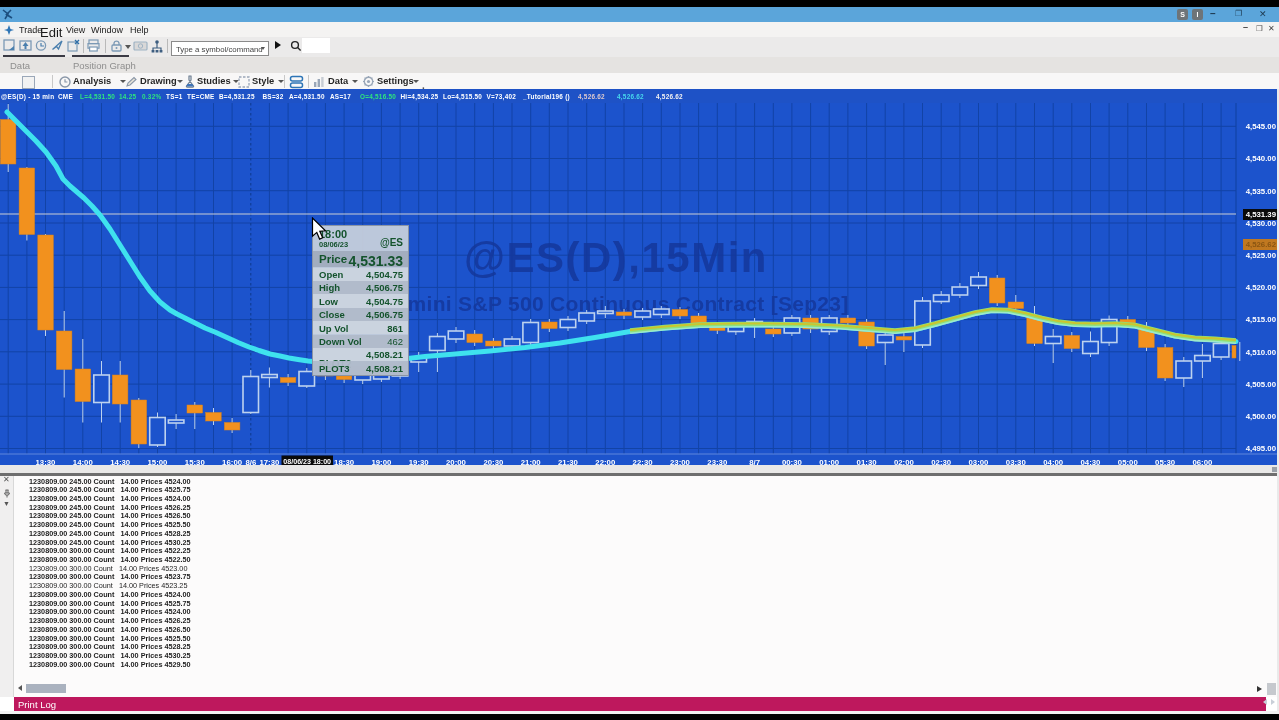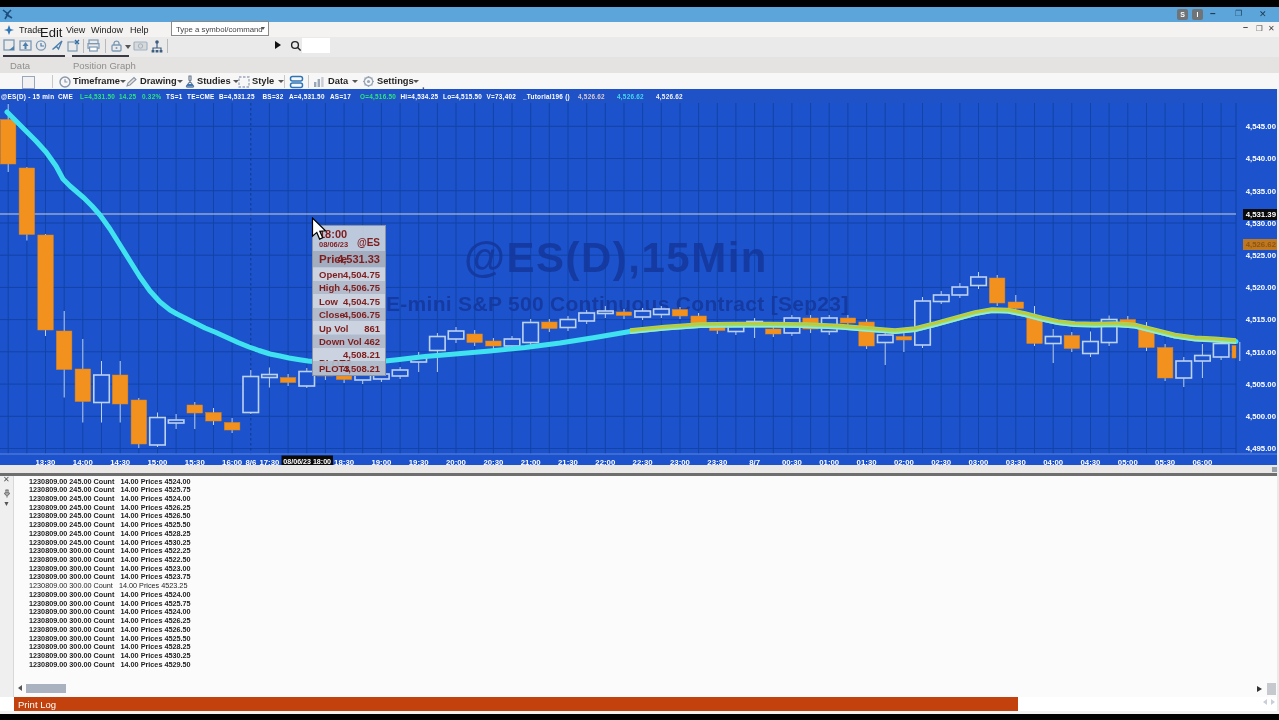--- a/index.html
+++ b/index.html
@@ -66,21 +66,21 @@
     <circle cx="7.5" cy="6" r="2.2" fill="none" stroke="#9FB3C4" stroke-width="1"></circle>
   </svg>
 <svg width="14" height="14" viewBox="0 0 14 14" style="position:absolute;left:150px;top:39px">
     <path d="M7 2 V7 M3 12 V9 H11 V12 M7 7 V9" stroke="#3E5E80" stroke-width="1.2" fill="none"></path>
     <circle cx="7" cy="3" r="1.8" fill="#3E5E80"></circle>
     <rect x="1.6" y="11" width="2.8" height="2.5" fill="#3E5E80"></rect>
     <rect x="9.6" y="11" width="2.8" height="2.5" fill="#3E5E80"></rect>
     <rect x="5.6" y="11" width="2.8" height="2.5" fill="#3E5E80"></rect>
   </svg>
 <div style="position:absolute;left:167px;top:39px;width:1px;height:14px;background:#B9B9B9"></div>
-<div style="position:absolute;left:171px;top:21px;width:98px;height:15px;background:#FFFFFF;border:1px solid #8A8A8A;box-sizing:border-box;overflow:hidden">
+<div style="position:absolute;left:171px;top:41px;width:98px;height:15px;background:#FFFFFF;border:1px solid #8A8A8A;box-sizing:border-box;overflow:hidden">
     <span style="position:absolute;left:4px;top:2.5px;font-size:7.8px;color:#444;white-space:nowrap">Type a symbol/command</span>
     <span style="position:absolute;right:3px;top:5px;width:0;height:0;border-left:2.5px solid transparent;border-right:2.5px solid transparent;border-top:3.5px solid #555"></span>
   </div>
 <div style="position:absolute;left:275px;top:41px;width:0;height:0;border-top:4.5px solid transparent;border-bottom:4.5px solid transparent;border-left:6px solid #111"></div>
 <svg width="12" height="12" viewBox="0 0 12 12" style="position:absolute;left:290px;top:40px">
     <circle cx="5" cy="5" r="3.4" fill="none" stroke="#222" stroke-width="1.4"></circle>
     <path d="M7.6 7.6 L10.6 10.6" stroke="#222" stroke-width="1.4"></path>
   </svg>
 <div style="position:absolute;left:302px;top:38px;width:28px;height:14.5px;background:#FFFFFF"></div>
 <div style="position:absolute;left:3px;top:54.5px;width:62px;height:2px;background:#3A3A44"></div>
@@ -89,21 +89,21 @@
   <span style="position:absolute;left:10px;top:3px;font-size:9.5px;color:#8E8E8E">Data</span>
   <span style="position:absolute;left:73px;top:3px;font-size:9.5px;color:#8E8E8E">Position Graph</span>
 </div>
 <div class="abs" style="left:0;top:73px;width:1279px;height:16px;background:#F8F7F7;border-bottom:1px solid #E0E0E0"></div>
 <div style="position:absolute;left:22px;top:76px;width:11px;height:11px;border:1.4px solid #9AA7B8;background:#F2F2F2"></div>
 <div style="position:absolute;left:52px;top:75px;width:1px;height:13px;background:#C8C8C8"></div>
 <svg width="12" height="12" viewBox="0 0 12 12" style="position:absolute;left:59px;top:76px">
     <circle cx="6" cy="6" r="5" fill="none" stroke="#8A97A8" stroke-width="1.4"></circle>
     <path d="M6 3.2 V6 H8.4" stroke="#8A97A8" stroke-width="1.2" fill="none"></path>
   </svg>
-<span style="position:absolute;left:73px;top:76px;font-size:9.3px;font-weight:bold;color:#262626">Timeframe</span>
+<span style="position:absolute;left:73px;top:76px;font-size:9.3px;font-weight:bold;color:#262626">Analysis</span>
 <span style="position:absolute;left:119.5px;top:80px;width:0;height:0;border-left:3px solid transparent;border-right:3px solid transparent;border-top:3.8px solid #555"></span>
 <svg width="13" height="12" viewBox="0 0 13 12" style="position:absolute;left:125px;top:76px">
     <path d="M2 10 L3 7 L9 1.5 L11 3.5 L5 9 Z" fill="#E8E4D8" stroke="#8A97A8" stroke-width="1.1"></path>
   </svg>
 <span style="position:absolute;left:140px;top:76px;font-size:9.3px;font-weight:bold;color:#262626">Drawing</span>
 <span style="position:absolute;left:177px;top:80px;width:0;height:0;border-left:3px solid transparent;border-right:3px solid transparent;border-top:3.8px solid #555"></span>
 <svg width="12" height="13" viewBox="0 0 12 13" style="position:absolute;left:184px;top:75px">
     <path d="M4.5 1 H7.5 M5 1 V5 L9.5 11 a0.8 0.8 0 0 1 -0.7 1.2 H3.2 a0.8 0.8 0 0 1 -0.7 -1.2 L7 5 V1" fill="none" stroke="#6B7C90" stroke-width="1.2"></path>
     <path d="M3.6 9 H8.4 L9.3 10.5 a0.5 0.5 0 0 1 -0.5 0.9 H3.2 a0.5 0.5 0 0 1 -0.5 -0.9 Z" fill="#3E74B8"></path>
   </svg>
@@ -280,27 +280,27 @@
 <text x="1276" y="322.4" text-anchor="end" font-family="Liberation Sans, sans-serif" font-size="7.8" font-weight="bold" fill="#FFFFFF">4,515.00</text>
 <text x="1276" y="354.6" text-anchor="end" font-family="Liberation Sans, sans-serif" font-size="7.8" font-weight="bold" fill="#FFFFFF">4,510.00</text>
 <text x="1276" y="386.9" text-anchor="end" font-family="Liberation Sans, sans-serif" font-size="7.8" font-weight="bold" fill="#FFFFFF">4,505.00</text>
 <text x="1276" y="419.1" text-anchor="end" font-family="Liberation Sans, sans-serif" font-size="7.8" font-weight="bold" fill="#FFFFFF">4,500.00</text>
 <text x="1276" y="451.3" text-anchor="end" font-family="Liberation Sans, sans-serif" font-size="7.8" font-weight="bold" fill="#FFFFFF">4,495.00</text>
 <rect x="1243" y="209" width="36" height="11" fill="#0A0A0A"></rect>
 <text x="1276" y="217.3" text-anchor="end" font-family="Liberation Sans, sans-serif" font-size="7.8" font-weight="bold" fill="#FFFFFF">4,531.39</text>
 <rect x="1243" y="239" width="36" height="11" fill="#C07820"></rect>
 <text x="1276" y="247.3" text-anchor="end" font-family="Liberation Sans, sans-serif" font-size="7.8" font-weight="bold" fill="#8A5512">4,526.62</text>
 </svg>
-<div style="position:absolute;left:312px;top:225px;width:74px;height:151px;background:rgba(199,207,220,0.94);border:1px solid #8a94a4;box-sizing:border-box;font-family:'Liberation Sans',sans-serif;color:#7f1d1d">
+<div style="position:absolute;left:312px;top:225px;width:97px;height:151px;background:rgba(199,207,220,0.94);border:1px solid #8a94a4;box-sizing:border-box;font-family:'Liberation Sans',sans-serif;color:#14532d">
 <div style="position:absolute;left:6px;top:2px;font-size:11px;font-weight:bold">18:00</div>
 <div style="position:absolute;left:6px;top:14px;font-size:7.5px;font-weight:bold">08/06/23</div>
 <div style="position:absolute;right:5px;top:11px;font-size:10px;font-weight:bold">@ES</div>
 <div style="position:absolute;left:0;top:25px;width:100%;height:16px;background:rgba(160,172,190,0.95)">
       <span style="position:absolute;left:6px;top:1.5px;font-size:11.5px;font-weight:bold">Price</span>
-      <span style="position:absolute;right:5px;top:1.5px;font-size:11px;font-weight:bold">4,531.33</span>
+      <span style="position:absolute;right:5px;top:1.5px;font-size:14px;font-weight:bold">4,531.33</span>
     </div>
 <div style="position:absolute;left:0;top:41.5px;width:100%;height:13.4px;background:rgba(203,211,223,0.94)">
       <span style="position:absolute;left:6px;top:1.6px;font-size:9.5px;font-weight:bold">Open</span>
       <span style="position:absolute;right:5px;top:1.6px;font-size:9.5px;font-weight:bold">4,504.75</span>
     </div>
 <div style="position:absolute;left:0;top:54.9px;width:100%;height:13.4px;background:rgba(176,186,202,0.95)">
       <span style="position:absolute;left:6px;top:1.6px;font-size:9.5px;font-weight:bold">High</span>
       <span style="position:absolute;right:5px;top:1.6px;font-size:9.5px;font-weight:bold">4,506.75</span>
     </div>
 <div style="position:absolute;left:0;top:68.3px;width:100%;height:13.4px;background:rgba(203,211,223,0.94)">
@@ -310,21 +310,21 @@
 <div style="position:absolute;left:0;top:81.7px;width:100%;height:13.4px;background:rgba(176,186,202,0.95)">
       <span style="position:absolute;left:6px;top:1.6px;font-size:9.5px;font-weight:bold">Close</span>
       <span style="position:absolute;right:5px;top:1.6px;font-size:9.5px;font-weight:bold">4,506.75</span>
     </div>
 <div style="position:absolute;left:0;top:95.1px;width:100%;height:13.4px;background:rgba(203,211,223,0.94)">
       <span style="position:absolute;left:6px;top:1.6px;font-size:9.5px;font-weight:bold">Up Vol</span>
       <span style="position:absolute;right:5px;top:1.6px;font-size:9.5px;font-weight:bold">861</span>
     </div>
 <div style="position:absolute;left:0;top:108.5px;width:100%;height:13.4px;background:rgba(176,186,202,0.95)">
       <span style="position:absolute;left:6px;top:1.6px;font-size:9.5px;font-weight:bold">Down Vol</span>
-      <span style="position:absolute;right:5px;top:1.6px;font-size:9.5px;font-weight:bold">462</span>
+      <span style="position:absolute;right:5px;top:1.6px;font-size:9.5px;font-weight:normal">462</span>
     </div>
 <div style="position:absolute;left:0;top:121.9px;width:100%;height:13.4px;background:rgba(203,211,223,0.94)">
       <span style="position:absolute;left:6px;top:11px;font-size:10px;font-weight:bold">PLOT2</span>
       <span style="position:absolute;right:5px;top:1.6px;font-size:9.5px;font-weight:bold">4,508.21</span>
     </div>
 <div style="position:absolute;left:0;top:135.3px;width:100%;height:13.4px;background:rgba(176,186,202,0.95)">
       <span style="position:absolute;left:6px;top:1.6px;font-size:9.5px;font-weight:bold">PLOT3</span>
       <span style="position:absolute;right:5px;top:1.6px;font-size:9.5px;font-weight:bold">4,508.21</span>
     </div>
 </div>
@@ -344,35 +344,35 @@
 <div style="position:absolute;left:29px;top:476.5px;font-size:7.25px;font-weight:bold;color:#1d1d1d;white-space:pre">1230809.00 245.00 Count   14.00 Prices 4524.00</div>
 <div style="position:absolute;left:29px;top:485.2px;font-size:7.25px;font-weight:bold;color:#1d1d1d;white-space:pre">1230809.00 245.00 Count   14.00 Prices 4525.75</div>
 <div style="position:absolute;left:29px;top:493.9px;font-size:7.25px;font-weight:bold;color:#1d1d1d;white-space:pre">1230809.00 245.00 Count   14.00 Prices 4524.00</div>
 <div style="position:absolute;left:29px;top:502.7px;font-size:7.25px;font-weight:bold;color:#1d1d1d;white-space:pre">1230809.00 245.00 Count   14.00 Prices 4526.25</div>
 <div style="position:absolute;left:29px;top:511.4px;font-size:7.25px;font-weight:bold;color:#1d1d1d;white-space:pre">1230809.00 245.00 Count   14.00 Prices 4526.50</div>
 <div style="position:absolute;left:29px;top:520.1px;font-size:7.25px;font-weight:bold;color:#1d1d1d;white-space:pre">1230809.00 245.00 Count   14.00 Prices 4525.50</div>
 <div style="position:absolute;left:29px;top:528.8px;font-size:7.25px;font-weight:bold;color:#1d1d1d;white-space:pre">1230809.00 245.00 Count   14.00 Prices 4528.25</div>
 <div style="position:absolute;left:29px;top:537.5px;font-size:7.25px;font-weight:bold;color:#1d1d1d;white-space:pre">1230809.00 245.00 Count   14.00 Prices 4530.25</div>
 <div style="position:absolute;left:29px;top:546.3px;font-size:7.25px;font-weight:bold;color:#1d1d1d;white-space:pre">1230809.00 300.00 Count   14.00 Prices 4522.25</div>
 <div style="position:absolute;left:29px;top:555.0px;font-size:7.25px;font-weight:bold;color:#1d1d1d;white-space:pre">1230809.00 300.00 Count   14.00 Prices 4522.50</div>
-<div style="position:absolute;left:29px;top:563.7px;font-size:7.25px;font-weight:bold;color:#1d1d1d;white-space:pre">1230809.00 300.00 Count   14.00 Prices 4523.00</div>
+<div style="position:absolute;left:29px;top:563.7px;font-size:7.25px;font-weight:normal;color:#1d1d1d;white-space:pre">1230809.00 300.00 Count   14.00 Prices 4523.00</div>
 <div style="position:absolute;left:29px;top:572.4px;font-size:7.25px;font-weight:bold;color:#1d1d1d;white-space:pre">1230809.00 300.00 Count   14.00 Prices 4523.75</div>
 <div style="position:absolute;left:29px;top:581.1px;font-size:7.25px;font-weight:normal;color:#1d1d1d;white-space:pre">1230809.00 300.00 Count   14.00 Prices 4523.25</div>
 <div style="position:absolute;left:29px;top:589.9px;font-size:7.25px;font-weight:bold;color:#1d1d1d;white-space:pre">1230809.00 300.00 Count   14.00 Prices 4524.00</div>
 <div style="position:absolute;left:29px;top:598.6px;font-size:7.25px;font-weight:bold;color:#1d1d1d;white-space:pre">1230809.00 300.00 Count   14.00 Prices 4525.75</div>
 <div style="position:absolute;left:29px;top:607.3px;font-size:7.25px;font-weight:bold;color:#1d1d1d;white-space:pre">1230809.00 300.00 Count   14.00 Prices 4524.00</div>
 <div style="position:absolute;left:29px;top:616.0px;font-size:7.25px;font-weight:bold;color:#1d1d1d;white-space:pre">1230809.00 300.00 Count   14.00 Prices 4526.25</div>
 <div style="position:absolute;left:29px;top:624.7px;font-size:7.25px;font-weight:bold;color:#1d1d1d;white-space:pre">1230809.00 300.00 Count   14.00 Prices 4526.50</div>
 <div style="position:absolute;left:29px;top:633.5px;font-size:7.25px;font-weight:bold;color:#1d1d1d;white-space:pre">1230809.00 300.00 Count   14.00 Prices 4525.50</div>
 <div style="position:absolute;left:29px;top:642.2px;font-size:7.25px;font-weight:bold;color:#1d1d1d;white-space:pre">1230809.00 300.00 Count   14.00 Prices 4528.25</div>
 <div style="position:absolute;left:29px;top:650.9px;font-size:7.25px;font-weight:bold;color:#1d1d1d;white-space:pre">1230809.00 300.00 Count   14.00 Prices 4530.25</div>
 <div style="position:absolute;left:29px;top:659.6px;font-size:7.25px;font-weight:bold;color:#1d1d1d;white-space:pre">1230809.00 300.00 Count   14.00 Prices 4529.50</div>
 <span class="abs" style="left:18px;top:684.5px;width:0;height:0;border-top:3.5px solid transparent;border-bottom:3.5px solid transparent;border-right:4.5px solid #555"></span>
 <div class="abs" style="left:26px;top:683.5px;width:40px;height:9.5px;background:#AAB2BF"></div>
-<div class="abs" style="left:14px;top:697px;width:1004px;height:13.5px;background:#c2410c">
+<div class="abs" style="left:14px;top:697px;width:1252px;height:13.5px;background:#be185d">
   <span style="position:absolute;left:4px;top:1.5px;font-size:9.5px;color:#FFFFFF">Print Log</span>
 </div>
 <span class="abs" style="left:1263px;top:699px;width:0;height:0;border-top:3.5px solid transparent;border-bottom:3.5px solid transparent;border-right:4.5px solid #C9CFD8"></span>
 <span class="abs" style="left:1271px;top:699px;width:0;height:0;border-top:3.5px solid transparent;border-bottom:3.5px solid transparent;border-left:4.5px solid #C9CFD8"></span>
 <span class="abs" style="left:1257px;top:685.5px;width:0;height:0;border-top:3.5px solid transparent;border-bottom:3.5px solid transparent;border-left:5px solid #333"></span>
 <div class="abs" style="left:1267px;top:682.5px;width:9px;height:12px;background:#C6C9CE"></div>
 <div class="abs" style="left:1276.5px;top:89px;width:2.5px;height:624px;background:#EAEAEA"></div>
 <div class="abs" style="left:0;top:710.5px;width:1279px;height:3px;background:#F2F2F2"></div>
 <div class="abs" style="left:0;top:713.5px;width:1279px;height:6.5px;background:#010101"></div>
 

